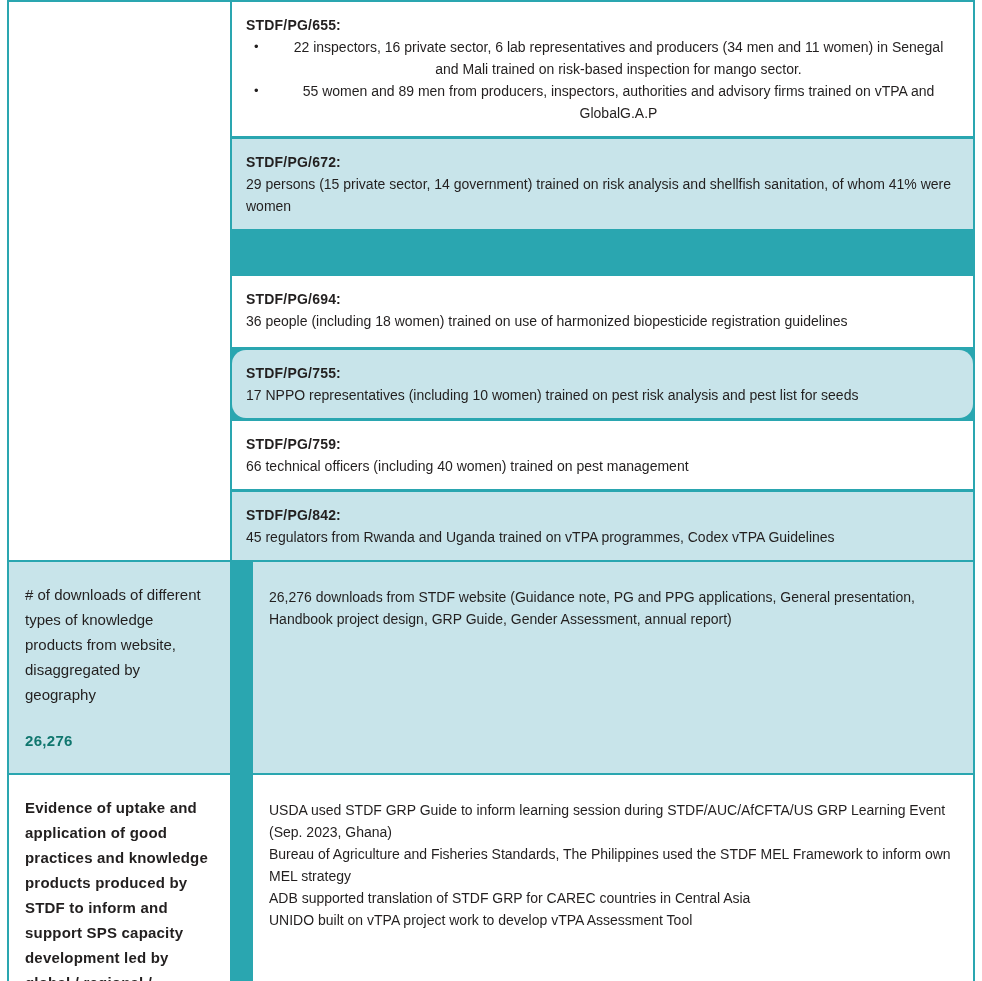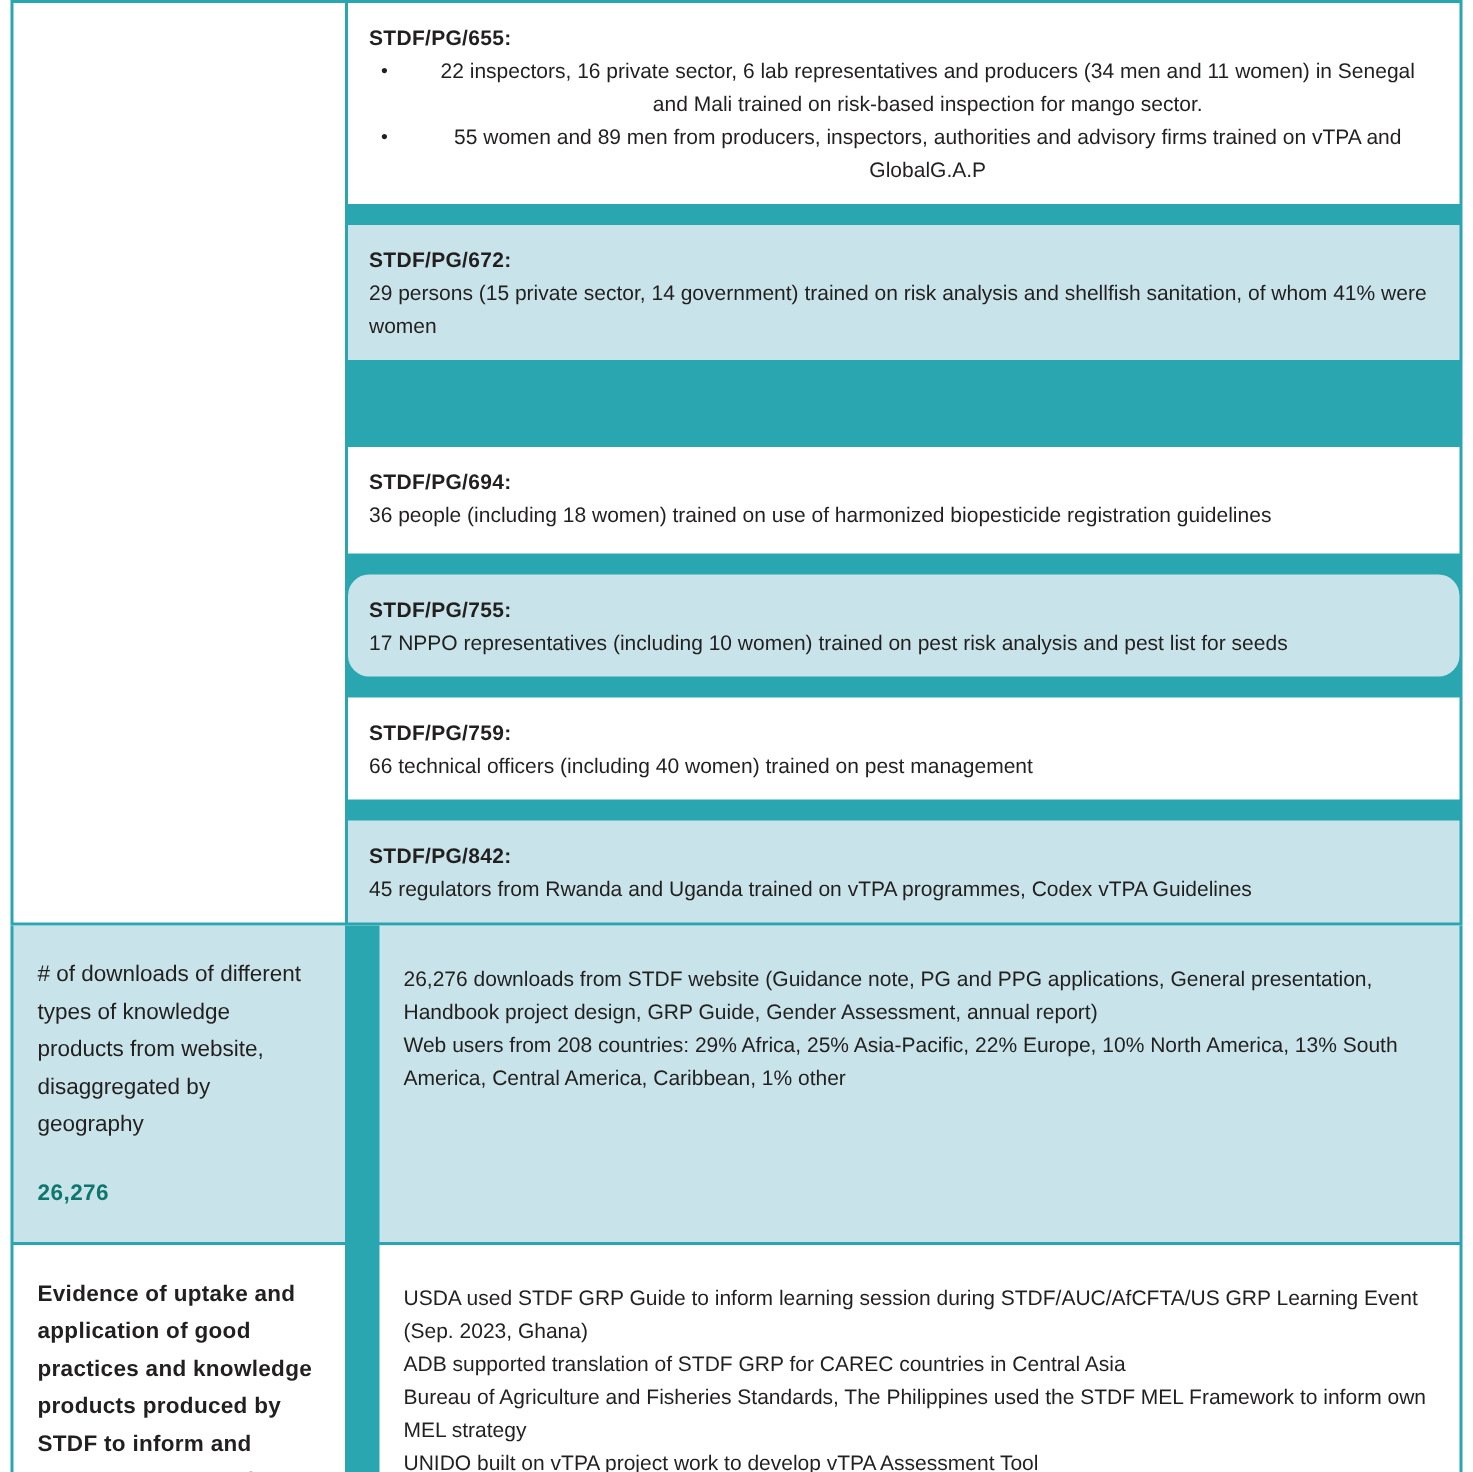--- a/index.html
+++ b/index.html
@@ -19,21 +19,21 @@
     background: #2aa6b0;       
     display: grid;
     grid-template-columns: 221px 1fr;
     gap: 2px;
     padding: 2px;
   }
   .cell { background: #ffffff; }
   .cell.teal { background: #c8e4ea; }
 
   
-  .blocks { display: grid; gap: 14px; }
+  .blocks { display: grid; gap: 3px; }
   .block { background: #ffffff; padding: 12px 14px; }
   .block.teal { background: #c8e4ea; }
   .block-code {
     font-weight: 700; font-size: 14px; line-height: 22px;
     letter-spacing: 0.2px;
   }
   .block-text { font-size: 14px; line-height: 22px; }
   .bullet-list { margin-top: 0; }
   .bullet-item {
     display: flex; font-size: 14px; line-height: 22px;
@@ -115,30 +115,29 @@
     </div>
   </div>
 
   <div class="grid row-downloads" style="padding-top:0;">
     <div class="cell teal ind-cell">
       <div># of downloads of different types of knowledge products from website, disaggregated by geography</div>
       <div class="ind-value">26,276</div>
     </div>
     <div class="cell teal detail-cell pad-more">
       <div>26,276 downloads from STDF website (Guidance note, PG and PPG applications, General presentation, Handbook project design, GRP Guide, Gender Assessment, annual report)</div>
-      <div>Web users from 208 countries: 29% Africa, 25% Asia-Pacific, 22% Europe, 10% North America, 13% South America, Central America, Caribbean, 1% other</div>
     </div>
   </div>
 
   <div class="grid row-evidence" style="padding-top:0;">
     <div class="cell ind-cell bold">
       <div>Evidence of uptake and application of good practices and knowledge products produced by STDF to inform and support SPS capacity development led by global / regional / national bodies</div>
 
     </div>
     <div class="cell detail-cell pad-more">
       <div>USDA used STDF GRP Guide to inform learning session during STDF/AUC/AfCFTA/US GRP Learning Event (Sep. 2023, Ghana)</div>
+      <div>Bureau of Agriculture and Fisheries Standards, The Philippines used the STDF MEL Framework to inform own MEL strategy</div>
       <div>ADB supported translation of STDF GRP for CAREC countries in Central Asia</div>
-      <div>Bureau of Agriculture and Fisheries Standards, The Philippines used the STDF MEL Framework to inform own MEL strategy</div>
       <div>UNIDO built on vTPA project work to develop vTPA Assessment Tool</div>
     </div>
   </div>
 
 </div>
 
 </body></html>

